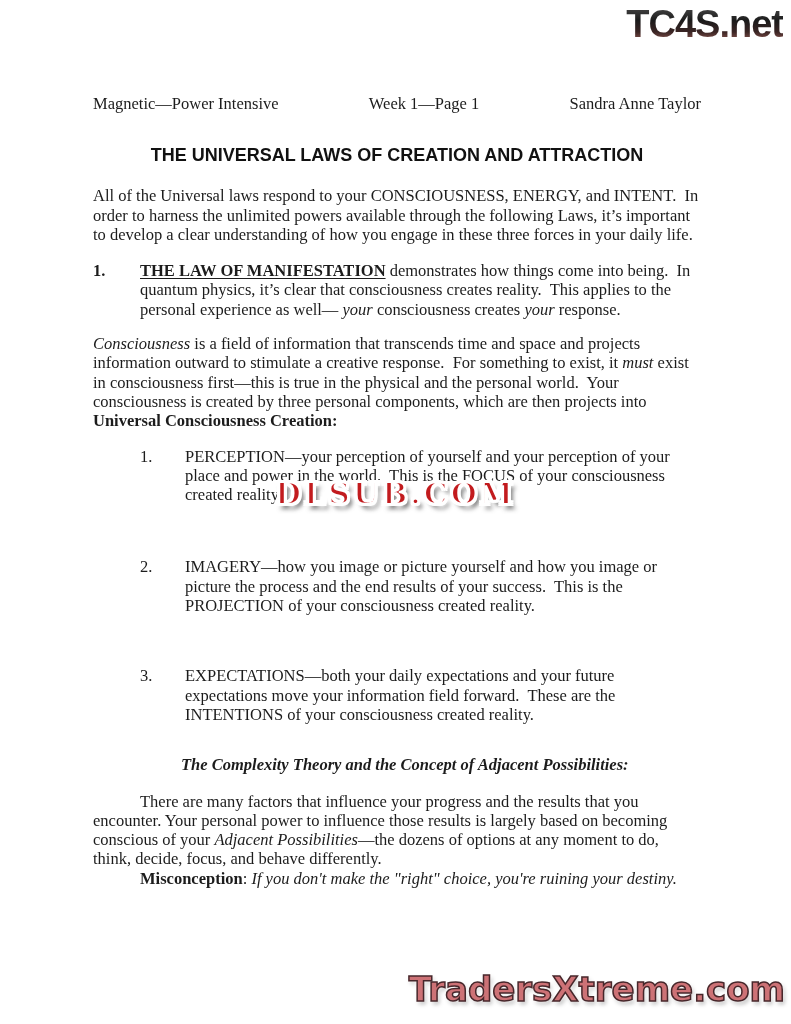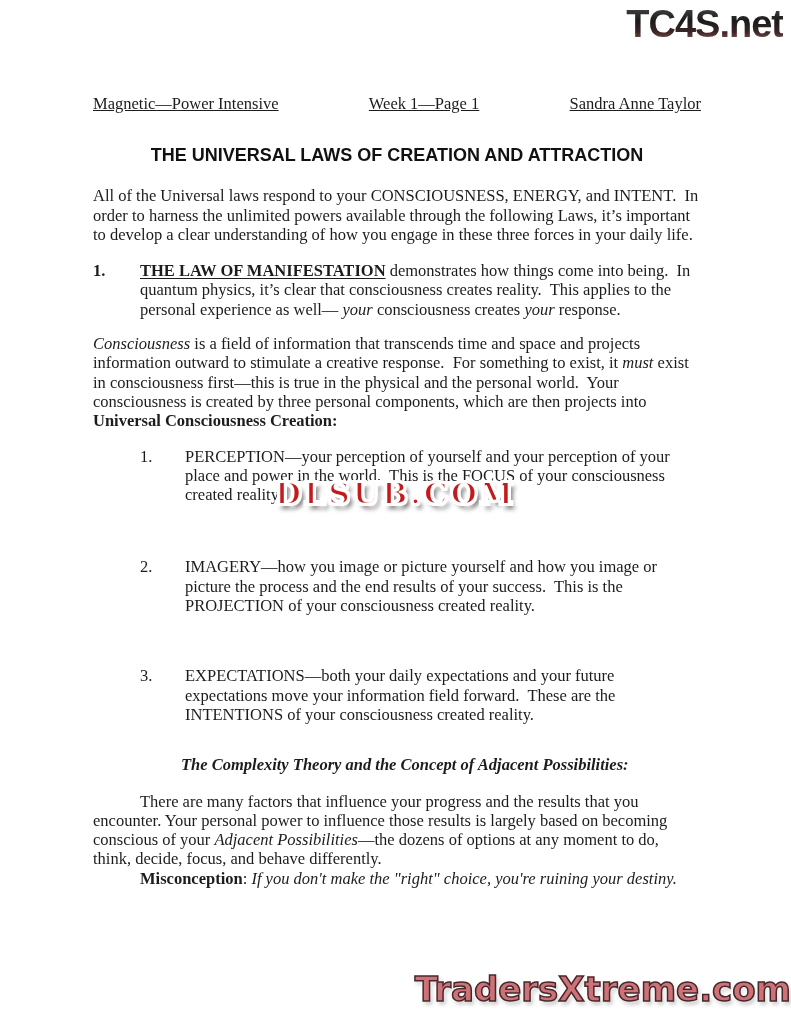--- a/index.html
+++ b/index.html
@@ -20,21 +20,21 @@
   .tc4s{
     position:absolute;top:2px;right:8px;
     font-family:"Liberation Sans", sans-serif;
     font-weight:bold;font-size:38px;letter-spacing:-1px;
     background:linear-gradient(180deg,#565656 0%,#1b1b1b 42%,#3a2524 68%,#8a544e 88%,#b98f87 100%);
     -webkit-background-clip:text;background-clip:text;color:transparent;
   }
 
   .header-row{
     margin-top:94px;
-    display:flex;justify-content:space-between;align-items:flex-end;text-decoration:underline;
+    display:flex;justify-content:space-between;align-items:flex-end;
   }
 
   .title{
     margin:33px 0 0 0;
     font-family:"Liberation Sans", sans-serif;
     font-weight:bold;font-size:18px;line-height:1;
     text-align:center;color:#111;
   }
 
   p{margin:0;}
@@ -75,21 +75,21 @@
     -webkit-text-stroke:2px #ffffff;
     text-shadow:
       -2px -2px 0 #fff, 2px -2px 0 #fff, -2px 2px 0 #fff, 2px 2px 0 #fff,
       0 -2px 0 #fff, 0 2px 0 #fff, -2px 0 0 #fff, 2px 0 0 #fff,
       4px 5px 4px rgba(90,90,90,.8);
     white-space:nowrap;
   }
 
   
   .traders{
-    position:absolute;top:972px;right:0;
+    position:absolute;top:972px;right:6px;
     font-family:"DejaVu Sans", sans-serif;
     font-weight:bold;font-size:34px;line-height:1;
     color:#cd7276;
     -webkit-text-stroke:1.5px #47272b;
     text-shadow:0 0 5px #ffffff, 0 0 9px #ffffff, 2px 3px 4px rgba(0,0,0,.35);
     white-space:nowrap;
   }
 </style>
 </head>
 <body>

